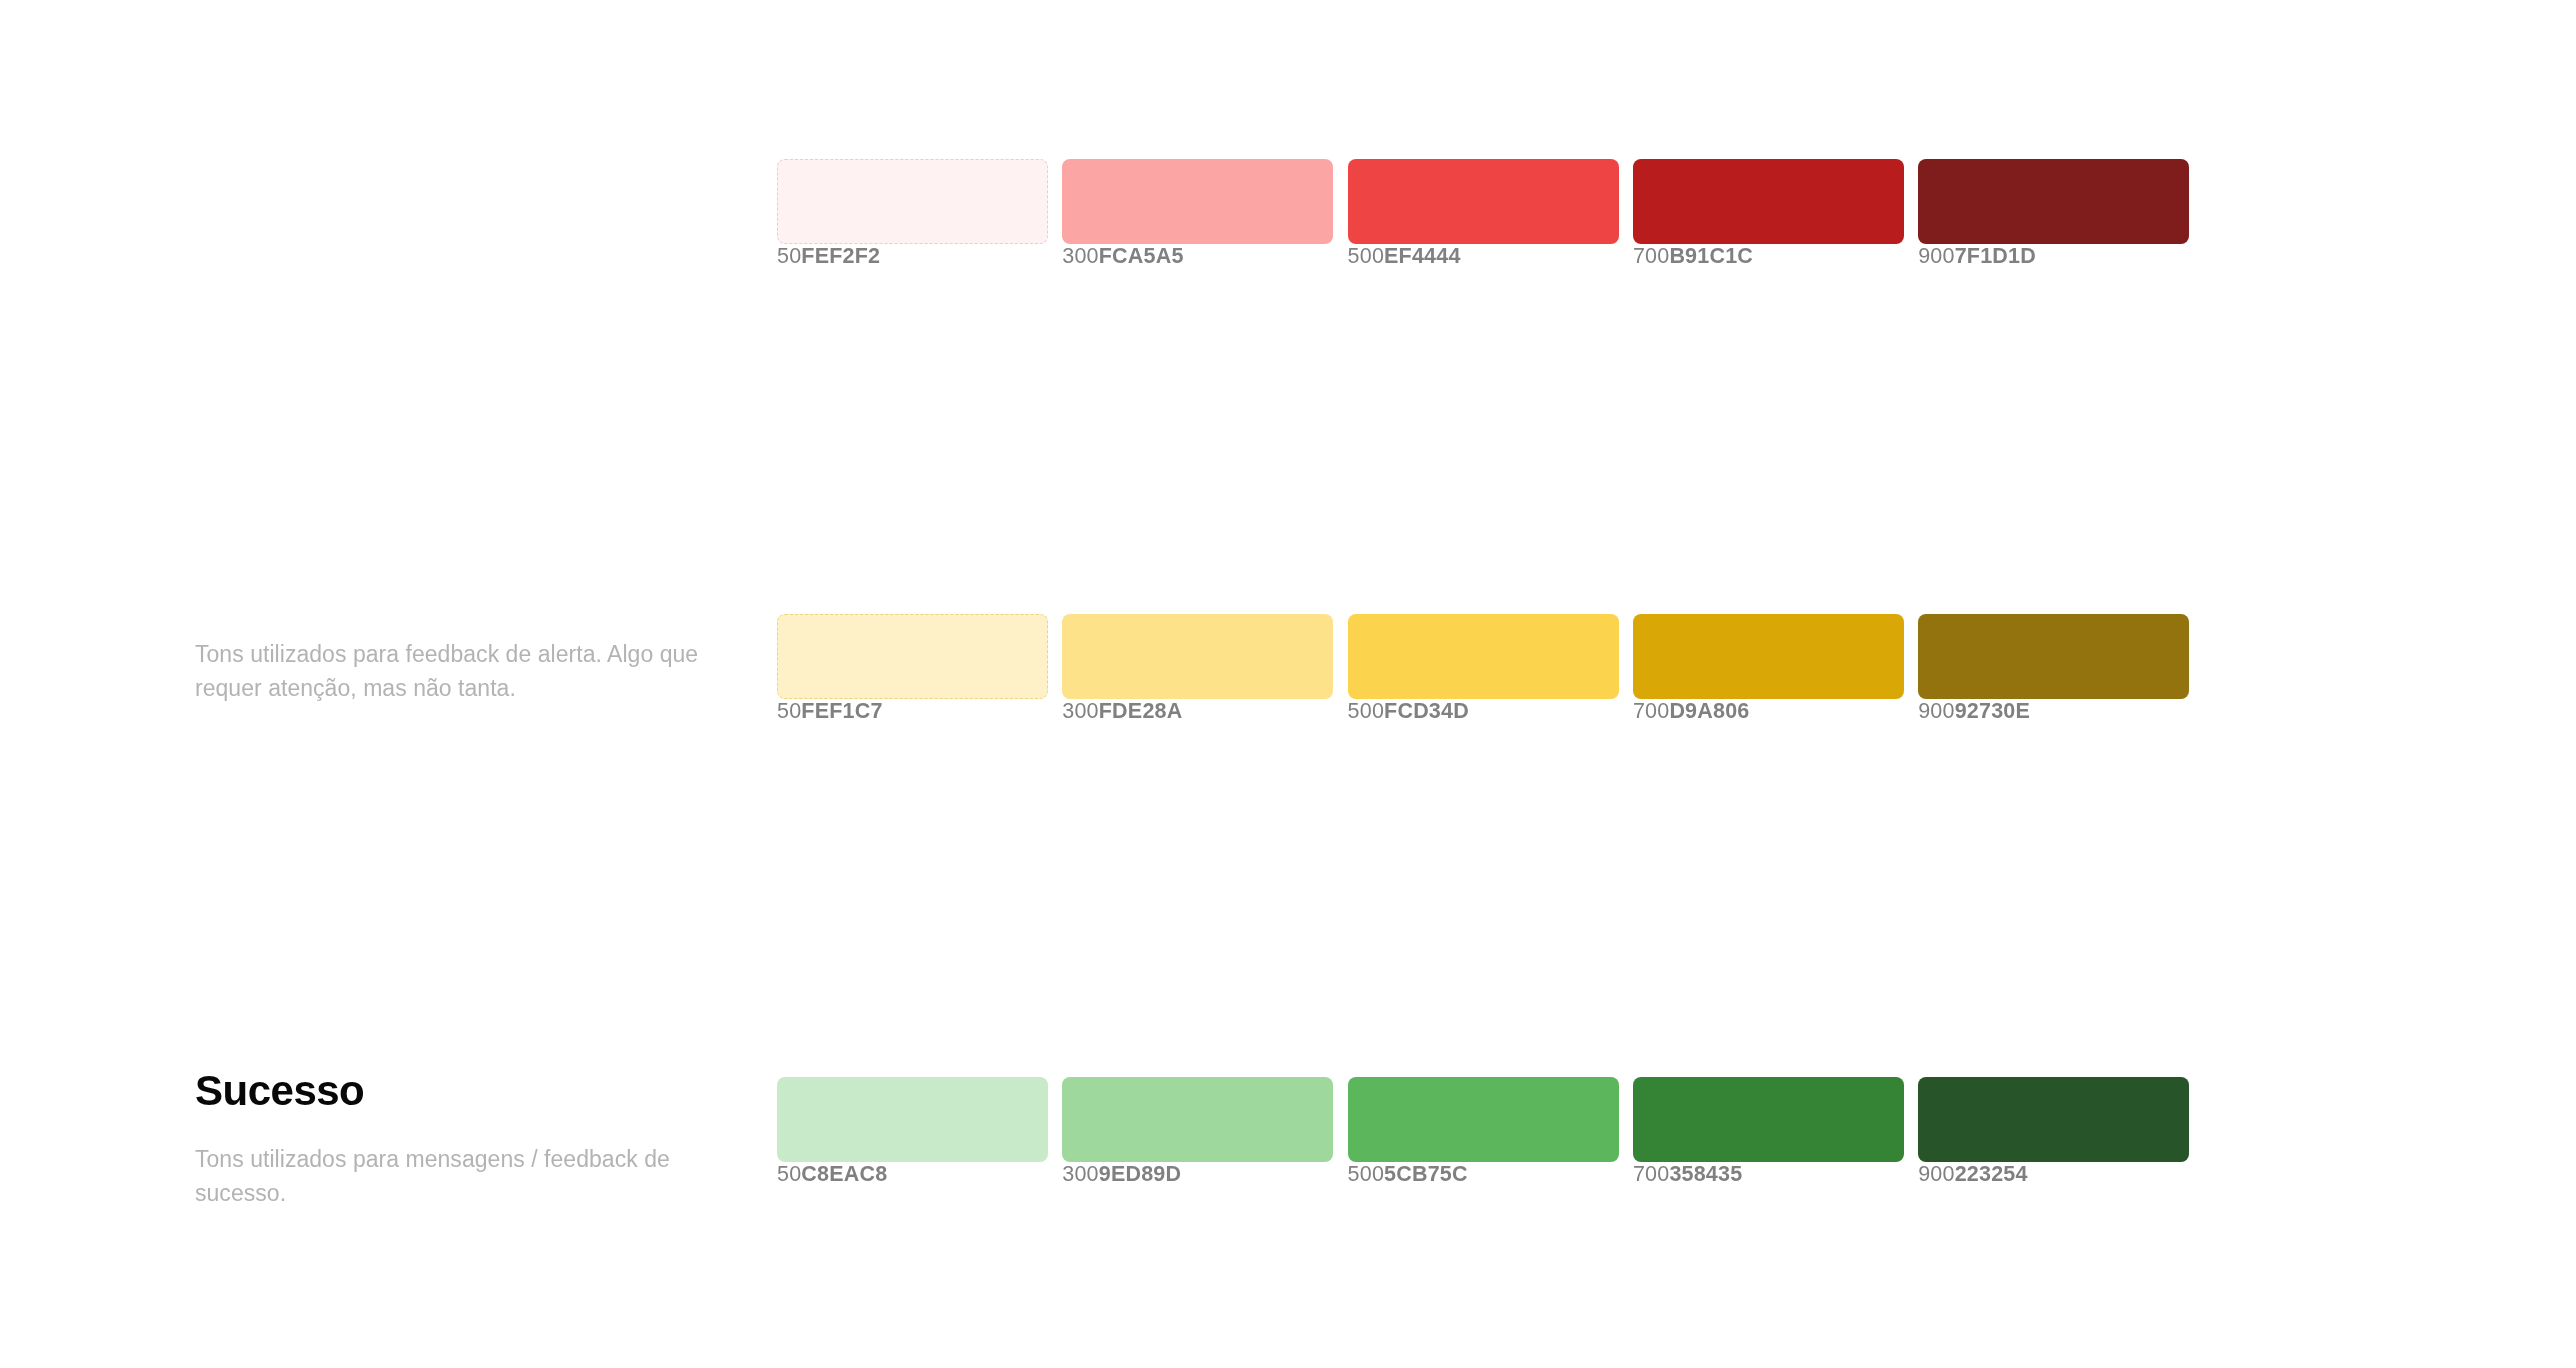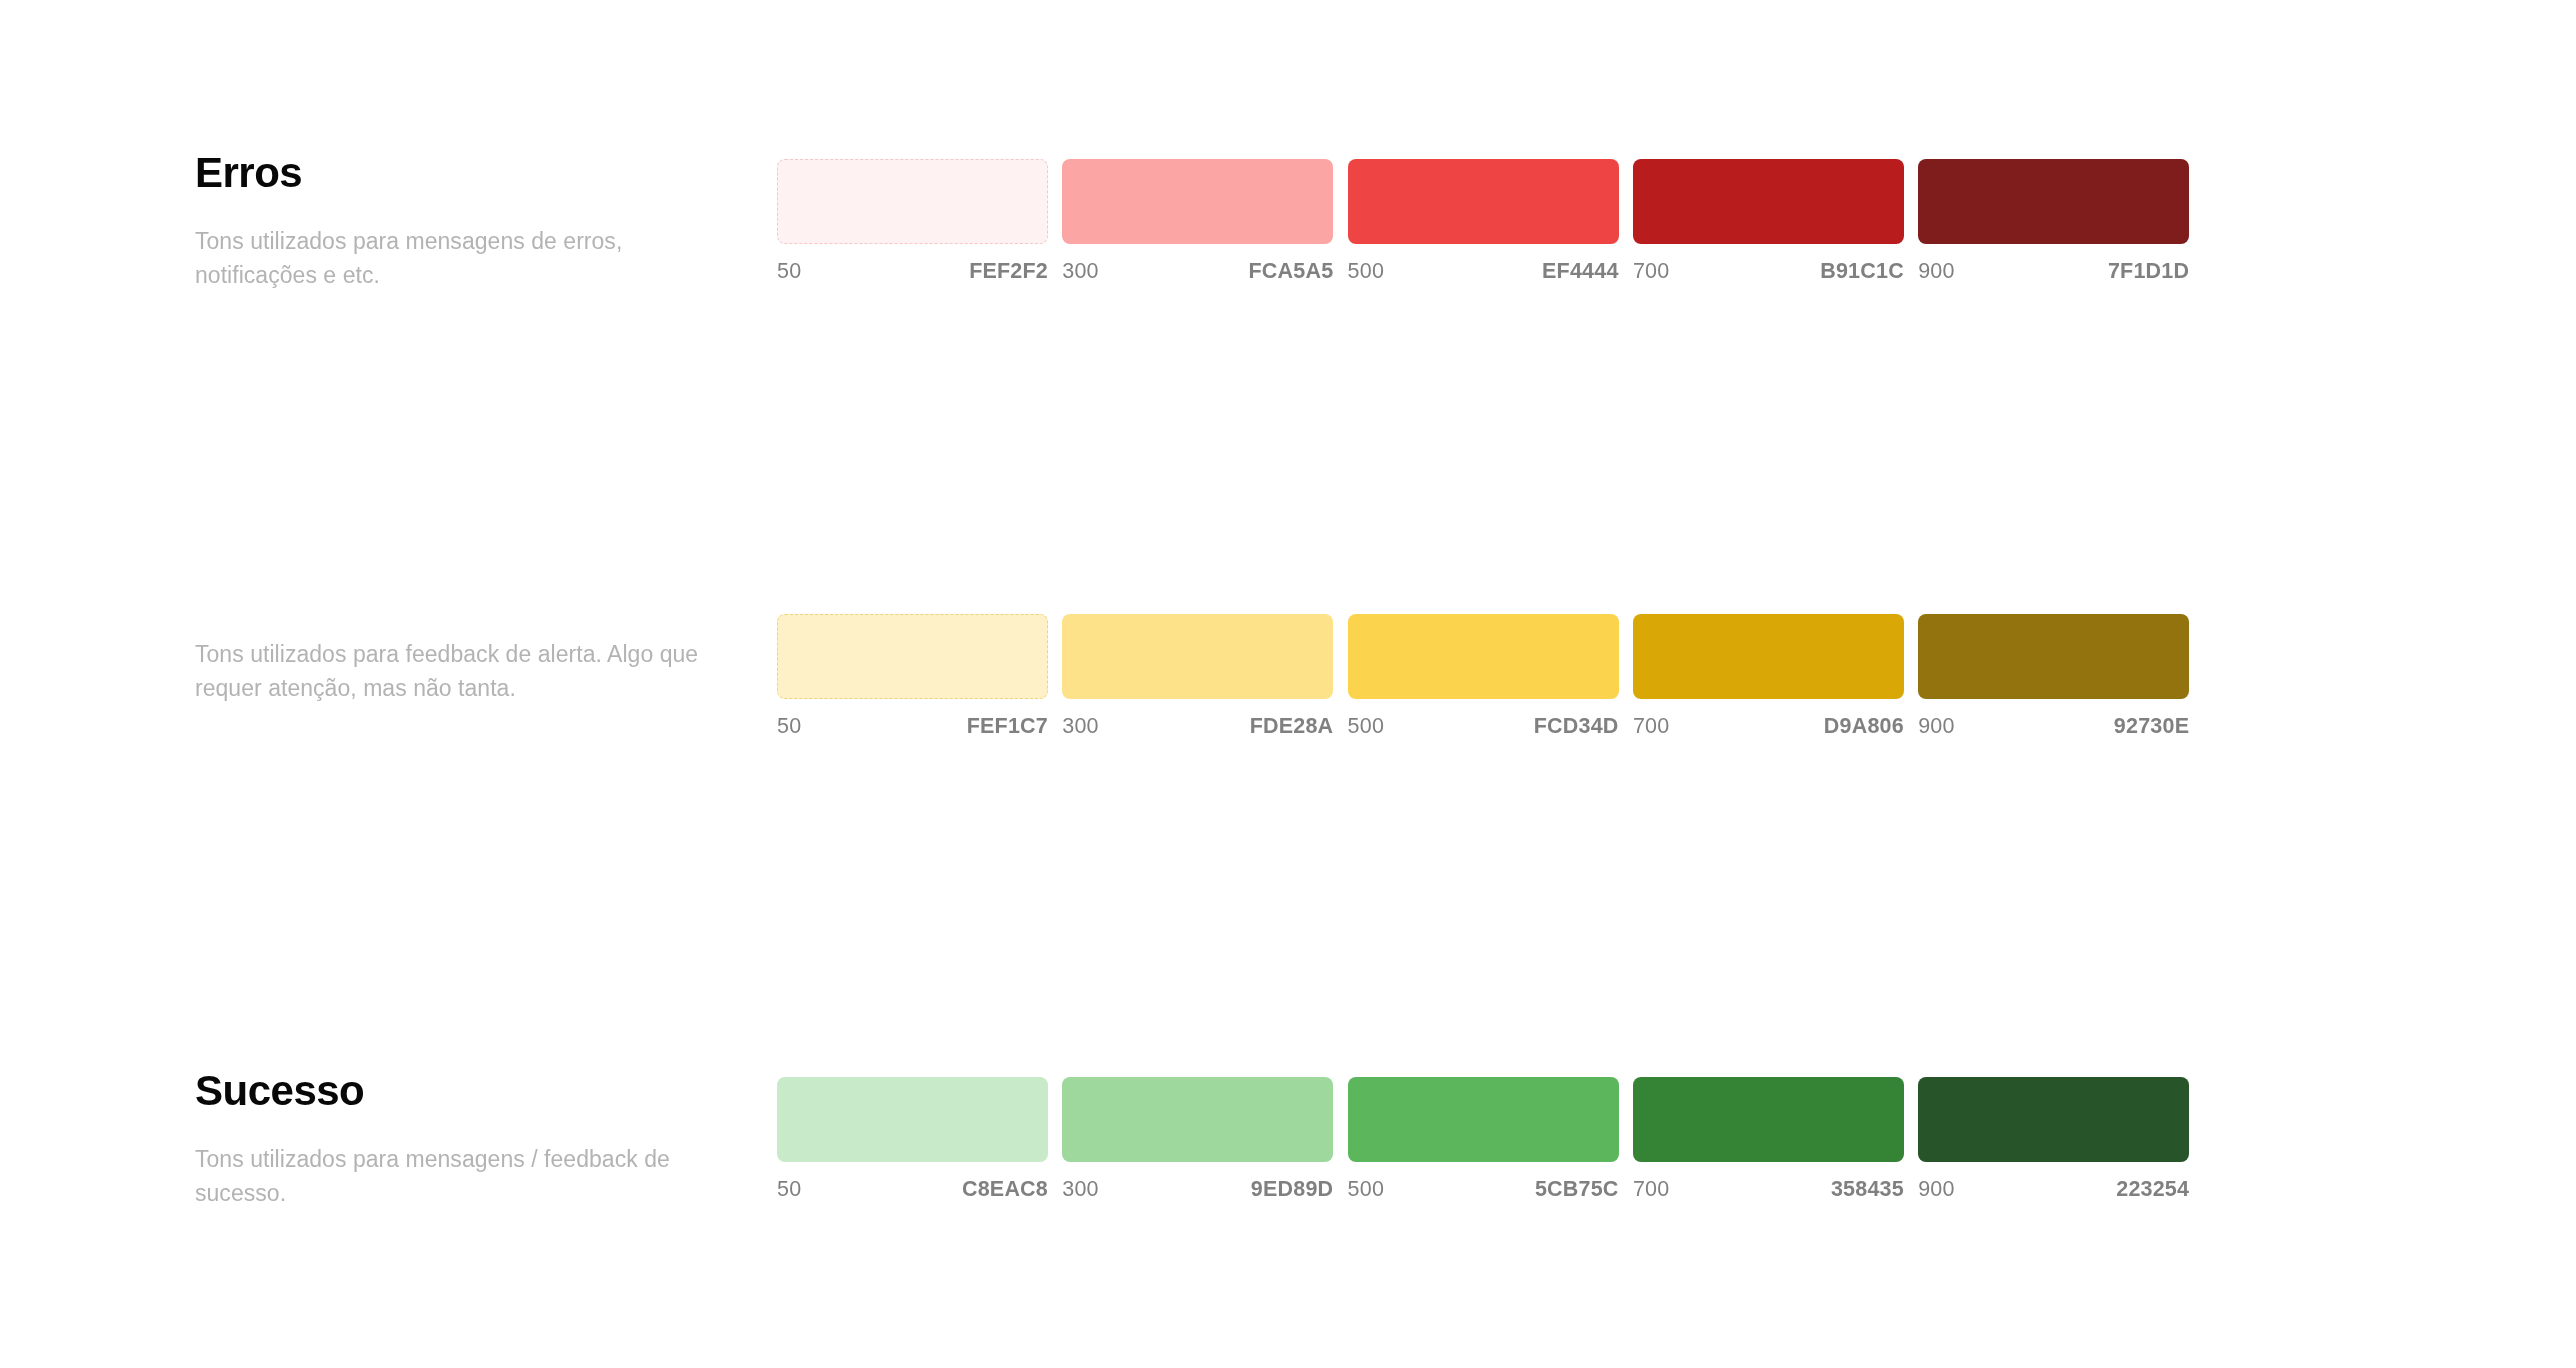--- a/index.html
+++ b/index.html
@@ -73,43 +73,39 @@
     height: 85px;
     border-radius: 8px;
   }
 
   .swatch-chip.dashed {
     border-style: dashed;
     border-width: 1.8px;
   }
 
   .swatch-meta {
-    margin-top: 16px;
+    margin-top: 1px;
     display: flex;
-    justify-content: space-between;
+    justify-content: flex-start;
     align-items: baseline;
     font-size: 21.5px;
     color: #808080;
     letter-spacing: 0.2px;
     line-height: 1.1;
   }
 
   .swatch-step { text-align: left; }
   .swatch-hex  { text-align: right; font-weight: bold; }
 </style>
 </head>
 <body>
 
 <div class="page" style="background: rgb(255, 255, 255);">
 
 <div class="palette-section" style="top: 152px;">
-      <div class="info">
-        <div class="section-title">Erros</div>
-        <div class="section-desc">Tons utilizados para mensagens de erros, notificações e etc.</div>
-      </div>
       <div class="swatch-row">
         <div class="swatch-cell">
           <div class="swatch-chip dashed" style="background: rgb(254, 242, 242); border-color: rgb(246, 199, 199);"></div>
           <div class="swatch-meta">
             <span class="swatch-step">50</span>
             <span class="swatch-hex">FEF2F2</span>
           </div>
         </div>
         <div class="swatch-cell">
           <div class="swatch-chip" style="background: rgb(252, 165, 165);"></div>

